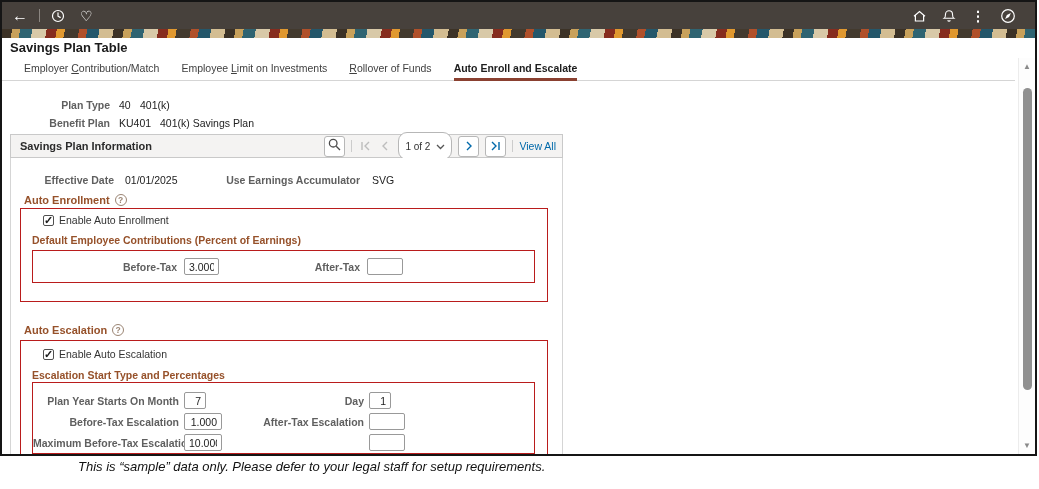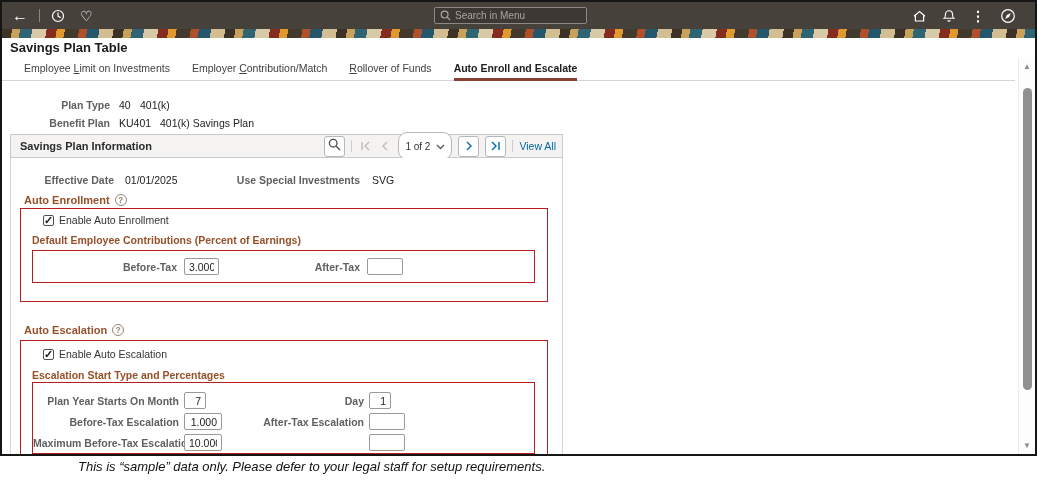--- a/index.html
+++ b/index.html
@@ -105,29 +105,20 @@
       <span class="back">←</span>
       <span class="tb-sep"></span>
       <span class="tb-ic">
         <svg width="14" height="14" viewBox="0 0 14 14">
             <circle cx="7" cy="7" r="5.5" fill="none" stroke="#fff" stroke-width="1.2"></circle>
             <path d="M7 3.8v3.4l2.2 1.2" stroke="#fff" stroke-width="1.2" fill="none" stroke-linecap="round"></path>
           </svg>
       </span>
       <span class="tb-ic heart">♡</span>
     </div>
-    <div class="tb-search">
-      <span>
-        <svg width="11" height="11" viewBox="0 0 11 11">
-            <circle cx="4.6" cy="4.6" r="3.4" fill="none" stroke="#a9a5a1" stroke-width="1.2"></circle>
-            <path d="M7.2 7.2 10 10" stroke="#a9a5a1" stroke-width="1.2"></path>
-          </svg>
-      </span>
-      <input type="text" placeholder="Search in Menu" style="">
-    </div>
     <div class="tb-right">
       <span class="tb-ic">
         <svg width="15" height="14" viewBox="0 0 15 14">
             <path d="M2 7.3 7.5 2.6 13 7.3M3.4 6.6V12h8.2V6.6" fill="none" stroke="#fff" stroke-width="1.2"></path>
           </svg>
       </span>
       <span class="tb-ic">
         <svg width="14" height="14" viewBox="0 0 14 14">
             <path d="M7 1.8a3.5 3.5 0 0 0-3.5 3.5c0 3.1-1.3 4-1.3 4h9.6s-1.3-.9-1.3-4A3.5 3.5 0 0 0 7 1.8z" fill="none" stroke="#fff" stroke-width="1.1"></path>
             <path d="M5.7 11.2a1.4 1.4 0 0 0 2.6 0" fill="none" stroke="#fff" stroke-width="1.1"></path>
@@ -141,22 +132,22 @@
           </svg>
       </span>
     </div>
   </div>
 
   <div class="ribbon"></div>
 
   <div class="page-title">Savings Plan Table</div>
 
   <div class="tabbar">
+    <div class="tab"><span>Employer </span><span class="ak">C</span><span>ontribution/Match</span></div>
     <div class="tab"><span>Employee </span><span class="ak">L</span><span>imit on Investments</span></div>
-    <div class="tab"><span>Employer </span><span class="ak">C</span><span>ontribution/Match</span></div>
     <div class="tab"><span></span><span class="ak">R</span><span>ollover of Funds</span></div>
     <div class="tab active"><span>Auto Enroll and Escalate</span><span class="ak"></span><span></span></div>
   </div>
 
   <span class="flabel" style="left:0;width:108px;top:97px;">Plan Type</span>
   <span class="fval" style="left:117px;top:97px;">40</span>
   <span class="fval" style="left:138px;top:97px;">401(k)</span>
   <span class="flabel" style="left:0;width:108px;top:115px;">Benefit Plan</span>
   <span class="fval" style="left:117px;top:115px;">KU401</span>
   <span class="fval" style="left:158px;top:115px;">401(k) Savings Plan</span>
@@ -200,21 +191,21 @@
           </span>
         <span class="vsep"></span>
         <a class="viewall">View All</a>
       </div>
     </div>
 
     <div class="gb-body">
 
       <span class="flabel" style="left:0;width:103px;top:16px;">Effective Date</span>
       <span class="fval" style="left:114px;top:16px;">01/01/2025</span>
-      <span class="flabel" style="left:150px;width:199px;top:16px;">Use Special Investments</span>
+      <span class="flabel" style="left:150px;width:199px;top:16px;">Use Earnings Accumulator</span>
       <span class="fval" style="left:361px;top:16px;">SVG</span>
 
       <div class="sect" style="left:13px;top:36px;">
         <span>Auto Enrollment</span>
         <span class="help"></span>
       </div>
       <div class="box" style="left:9px;top:50px;width:528px;height:94px;">
         <span class="cb checked" style="left:22px;top:6px;"></span>
         <span class="cblabel" style="left:38px;top:5px;">Enable Auto Enrollment</span>
         <span class="subsect" style="left:11px;top:25px;">Default Employee Contributions (Percent of Earnings)</span>

